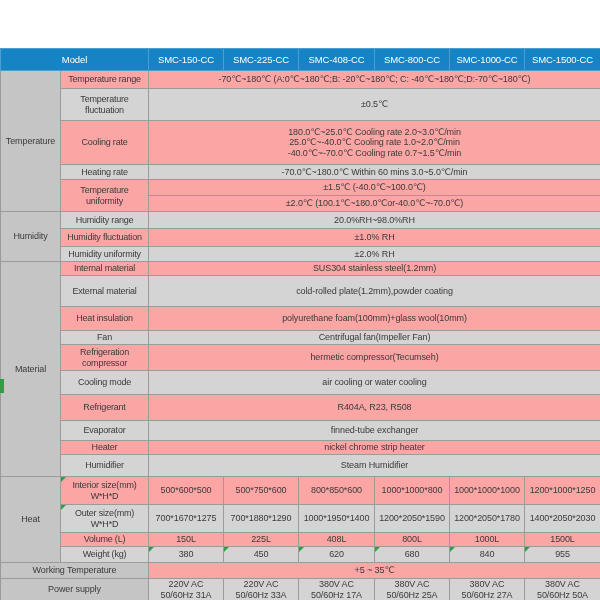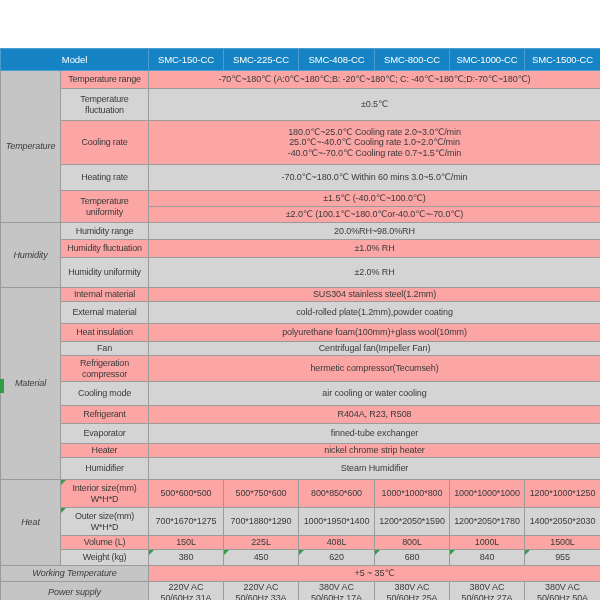--- a/index.html
+++ b/index.html
@@ -3,21 +3,21 @@
 <meta charset="utf-8">
 <style>
   html,body{margin:0;padding:0;background:#fff;}
   .page{position:relative;width:600px;height:600px;background:#ffffff;overflow:hidden;
         font-family:"Liberation Sans","DejaVu Sans",sans-serif;}
   table.spec{position:absolute;left:0;top:48px;width:600px;border-collapse:collapse;table-layout:fixed;}
   td,th{border:1px solid #9b9b9b;font-size:9px;line-height:1.18;color:#3a3a3a;
         text-align:center;vertical-align:middle;padding:0 1px;overflow:hidden;
         letter-spacing:-0.1px;position:relative;}
   th{background:#1583c4;color:#ffffff;font-weight:normal;font-size:9.5px;border-color:#4e9dd0;}
-  .cat{background:#c5c5c5;font-style:italic;}
+  .cat{background:#c5c5c5;}
   .gray{background:#d4d4d4;}
   .white{background:#fca5a5;}
   .lbl{letter-spacing:-0.2px;}
   .cm{position:absolute;left:0;top:0;width:0;height:0;
       border-top:5px solid #2f9e44;border-right:5px solid transparent;}
   .edge-bar{position:absolute;left:0;top:379px;width:4px;height:14px;background:#2f9e44;}
 </style>
 </head>
 <body>
 
@@ -55,72 +55,72 @@
       <td class="gray" colspan="6">±0.5℃</td>
     </tr>
     <tr style="height:44px">
       <td class="lbl white">Cooling rate</td>
       <td class="white" colspan="6">
         <div>180.0℃~25.0℃ Cooling rate 2.0~3.0℃/min</div>
         <div>25.0℃~-40.0℃ Cooling rate 1.0~2.0℃/min</div>
         <div>-40.0℃~-70.0℃ Cooling rate 0.7~1.5℃/min</div>
       </td>
     </tr>
-    <tr style="height:26px">
+    <tr style="height:15px">
       <td class="lbl gray">Heating rate</td>
       <td class="gray" colspan="6">-70.0℃~180.0℃ Within 60 mins 3.0~5.0℃/min</td>
     </tr>
     <tr style="height:16px">
       <td class="lbl white" rowspan="2">Temperature uniformity</td>
       <td class="white" colspan="6">±1.5℃ (-40.0℃~100.0℃)</td>
     </tr>
     <tr style="height:16px">
       <td class="white" colspan="6">±2.0℃ (100.1℃~180.0℃or-40.0℃~-70.0℃)</td>
     </tr>
 
     <tr style="height:17px">
       <td class="cat" rowspan="3">Humidity</td>
       <td class="lbl gray">Humidity range</td>
       <td class="gray" colspan="6">20.0%RH~98.0%RH</td>
     </tr>
     <tr style="height:18px">
       <td class="lbl white">Humidity fluctuation</td>
       <td class="white" colspan="6">±1.0% RH</td>
     </tr>
-    <tr style="height:30px">
+    <tr style="height:15px">
       <td class="lbl gray">Humidity uniformity</td>
       <td class="gray" colspan="6">±2.0% RH</td>
     </tr>
 
     <tr style="height:14px">
       <td class="cat" rowspan="10">Material</td>
       <td class="lbl white">Internal material</td>
       <td class="white" colspan="6">SUS304 stainless steel(1.2mm)</td>
     </tr>
-    <tr style="height:22px">
+    <tr style="height:31px">
       <td class="lbl gray">External material</td>
       <td class="gray" colspan="6">cold-rolled plate(1.2mm),powder coating</td>
     </tr>
-    <tr style="height:18px">
+    <tr style="height:24px">
       <td class="lbl white">Heat insulation</td>
       <td class="white" colspan="6">polyurethane foam(100mm)+glass wool(10mm)</td>
     </tr>
     <tr style="height:14px">
       <td class="lbl gray">Fan</td>
       <td class="gray" colspan="6">Centrifugal fan(Impeller Fan)</td>
     </tr>
     <tr style="height:26px">
       <td class="lbl white">Refrigeration compressor</td>
       <td class="white" colspan="6">hermetic compressor(Tecumseh)</td>
     </tr>
     <tr style="height:24px">
       <td class="lbl gray">Cooling mode</td>
       <td class="gray" colspan="6">air cooling or water cooling</td>
     </tr>
-    <tr style="height:18px">
+    <tr style="height:26px">
       <td class="lbl white">Refrigerant</td>
       <td class="white" colspan="6">R404A, R23, R508</td>
     </tr>
     <tr style="height:20px">
       <td class="lbl gray">Evaporator</td>
       <td class="gray" colspan="6">finned-tube exchanger</td>
     </tr>
     <tr style="height:14px">
       <td class="lbl white">Heater</td>
       <td class="white" colspan="6">nickel chrome strip heater</td>

